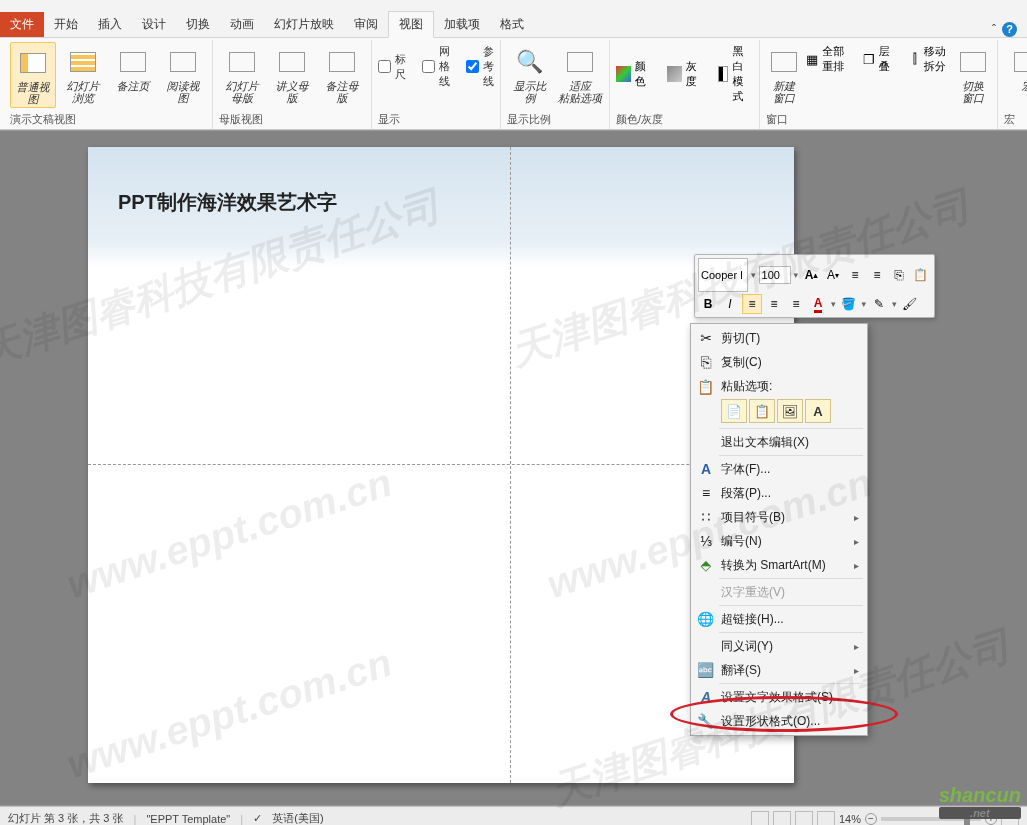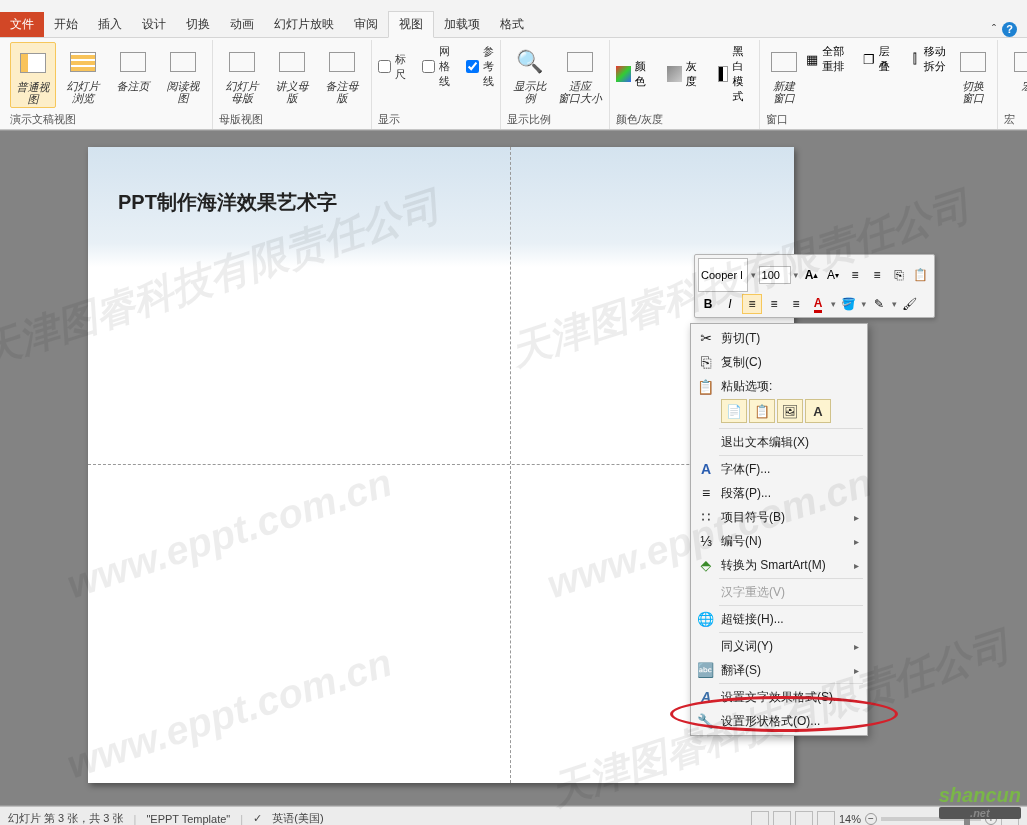--- a/index.html
+++ b/index.html
@@ -175,21 +175,21 @@
     <div class="ribbon-group-body">
       <div class="big-btn">
           <div class="bicon" style="font-size:22px">🔍</div>
           <div class="blabel">显示比例</div>
         </div>
       <div class="big-btn">
           <div class="bicon">
             <span class="icon-rect"></span>
           </div>
           <div class="blabel" style="white-space:pre">适应
-窗口大小</div>
+粘贴选项</div>
         </div>
     </div>
     <div class="ribbon-group-label">显示比例</div>
   </div>
 
   <div class="ribbon-group">
     <div class="ribbon-group-body">
       <div class="small-col">
         <div class="small-row">
             <span class="color-swatch" style="background:linear-gradient(135deg,#e33,#3c3,#36e)"></span>

